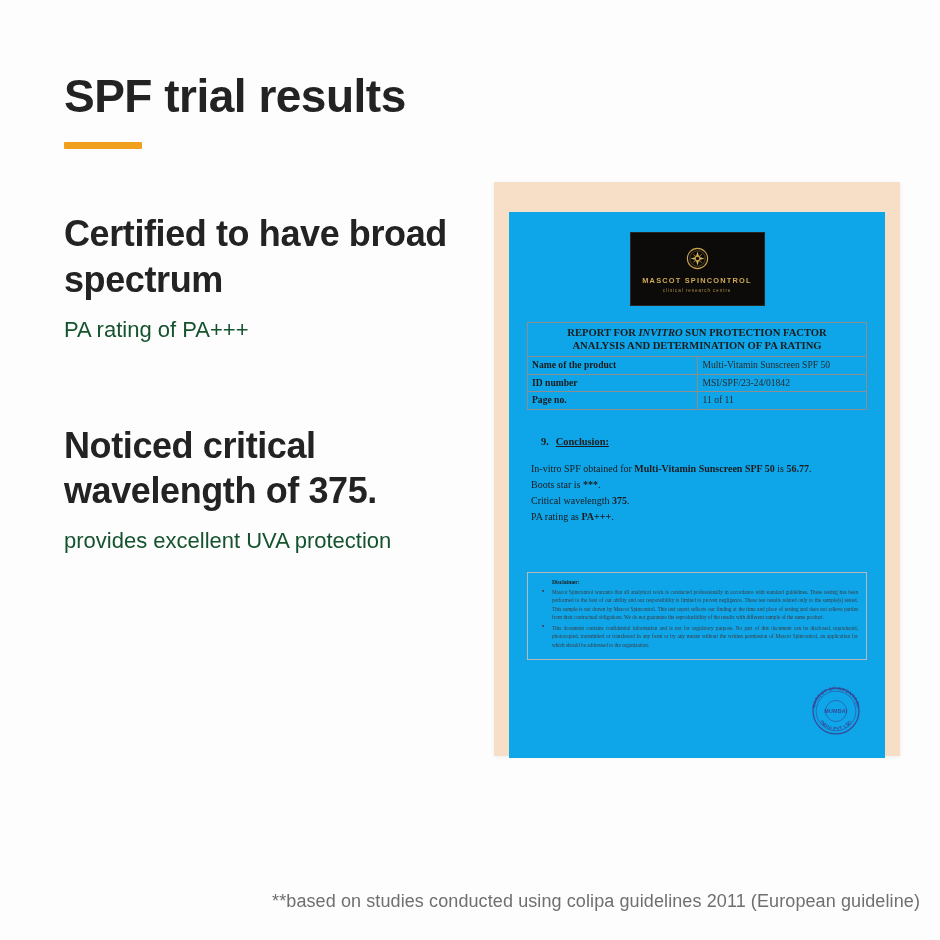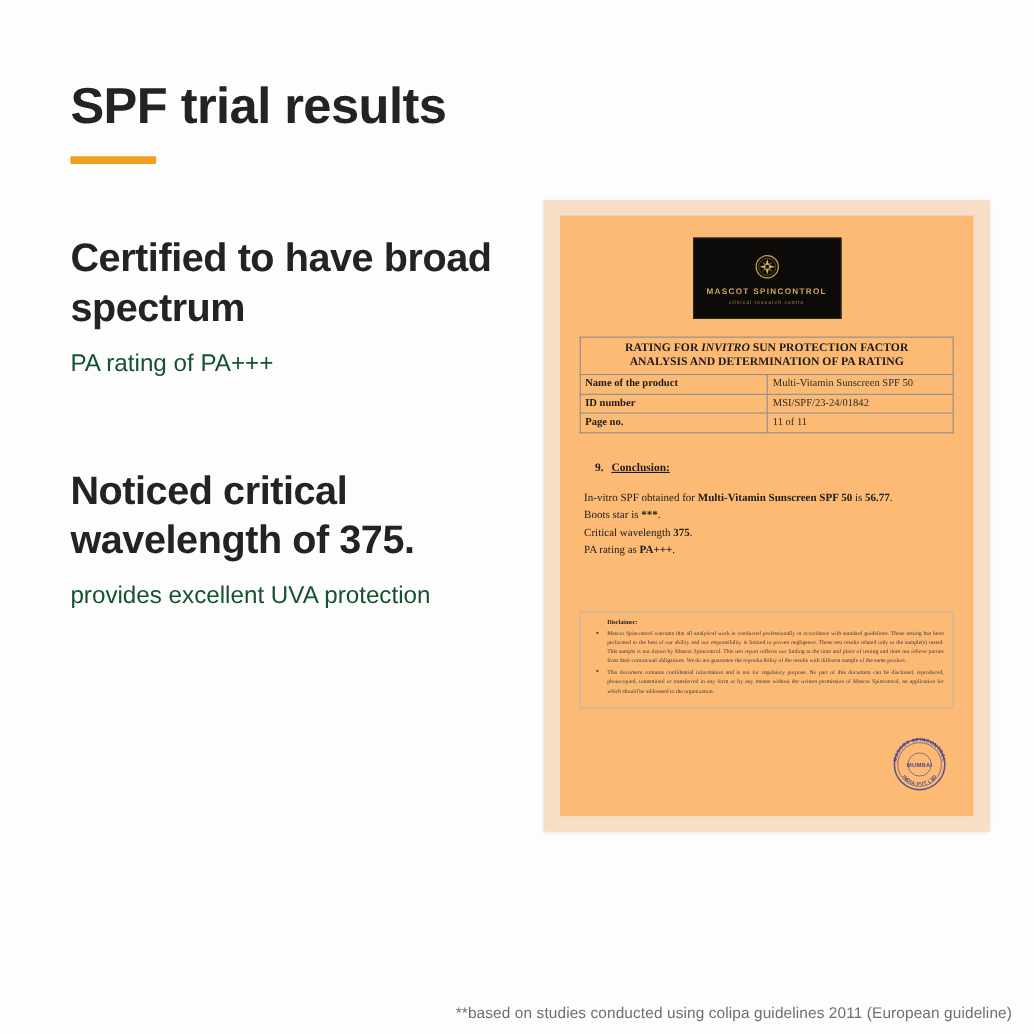--- a/index.html
+++ b/index.html
@@ -70,49 +70,50 @@
     font-weight: 400;
     color: #14532d;
     margin: 14px 0 0 0;
     line-height: 1.3;
   }
 
   
   .footnote {
     position: absolute;
     right: 20px;
-    bottom: 12px;
-    font-size: 14px;
+    bottom: 28px;
+    font-size: 18px;
     color: #6f6f6f;
     letter-spacing: 0.1px;
     text-align: center;
   }
 
   
   .certificate-frame {
     position: absolute;
     left: 494px;
     top: 182px;
     width: 406px;
     height: 574px;
     background: #F6DFC6;
     box-sizing: border-box;
     padding: 14px 15px;
     box-shadow: 0 1px 4px rgba(0,0,0,0.07);
   }
   .certificate-page {
     width: 100%;
     height: 100%;
-    background: #fdba74;
+    background: #0ea5e9;
     box-sizing: border-box;
     padding: 14px 18px 10px 18px;
     position: relative;
     font-family: "Liberation Serif", serif;
     color: #1b1b1b;
     overflow: hidden;
+    margin-top: 16px;
   }
 
   
   .logo-wrap {
     display: flex;
     justify-content: center;
     margin-top: 6px;
   }
   .logo-box {
     width: 133px;
@@ -293,21 +294,21 @@
           </svg>
           <div class="logo-name">MASCOT SPINCONTROL</div>
           <div class="logo-tag">clinical research centre</div>
         </div>
       </div>
 
       <table class="cert-table">
         <tbody>
           <tr>
             <td class="title-cell" colspan="2">
-              <span>RATING FOR </span><em>INVITRO</em><span> SUN PROTECTION FACTOR</span><br>
+              <span>REPORT FOR </span><em>INVITRO</em><span> SUN PROTECTION FACTOR</span><br>
               <span>ANALYSIS AND DETERMINATION OF PA RATING</span>
             </td>
           </tr>
           <tr>
             <td class="label-cell">Name of the product</td>
             <td class="value-cell">Multi-Vitamin Sunscreen SPF 50</td>
           </tr>
           <tr>
             <td class="label-cell">ID number</td>
             <td class="value-cell">MSI/SPF/23-24/01842</td>

